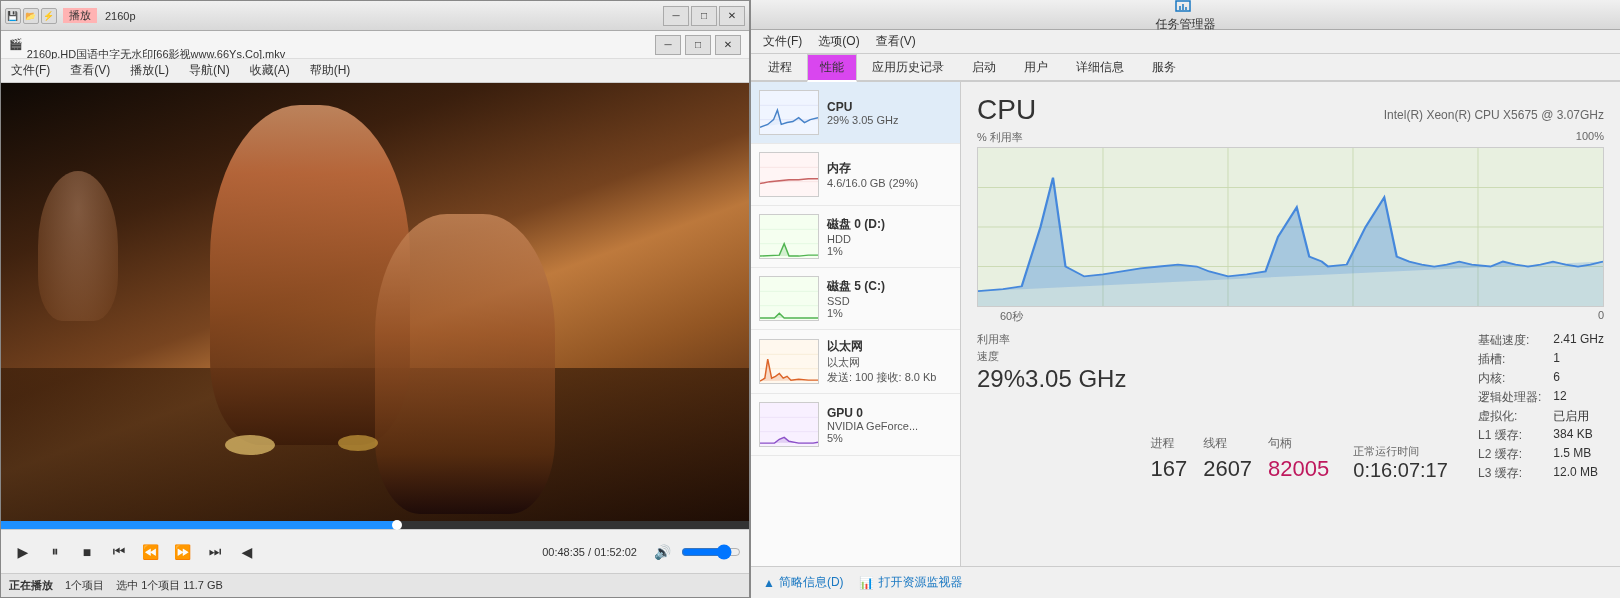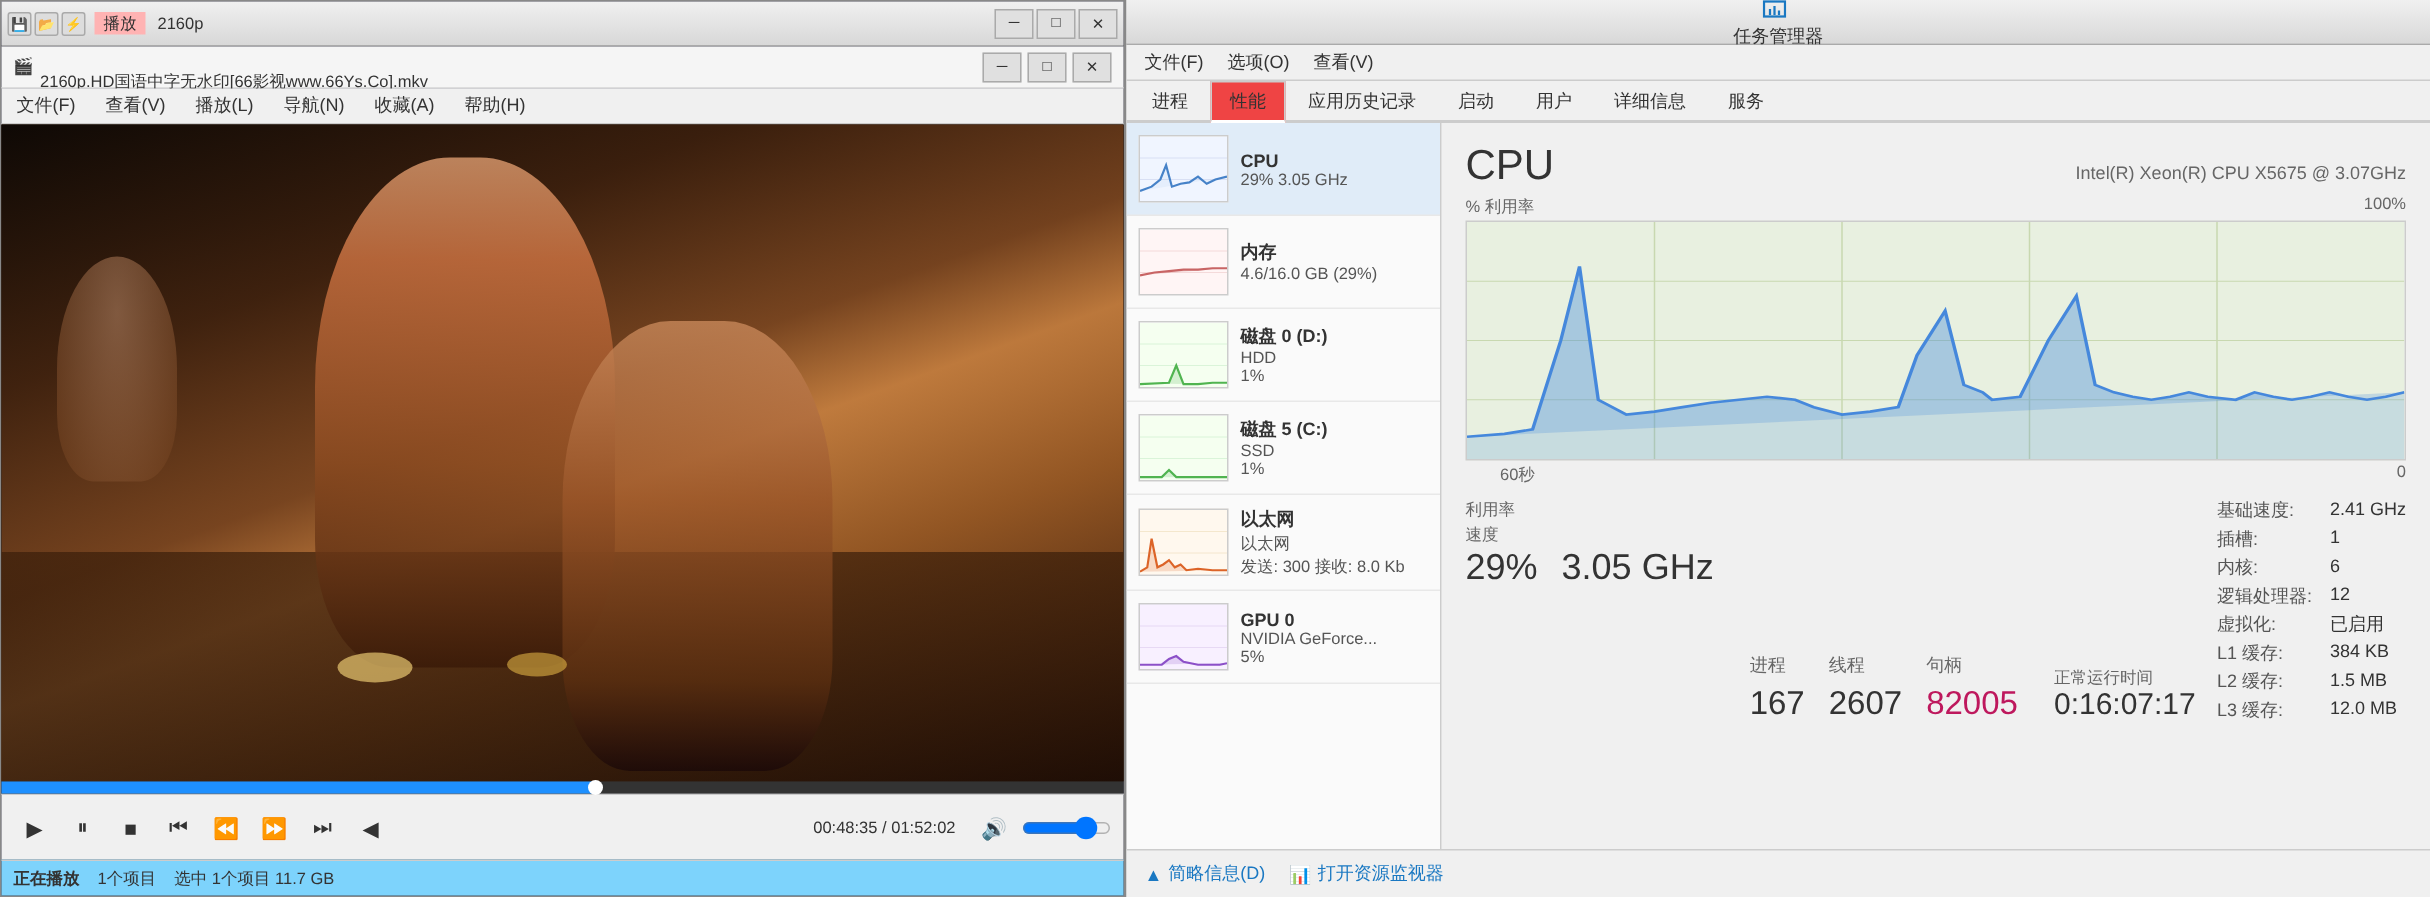--- a/index.html
+++ b/index.html
@@ -166,21 +166,21 @@
       color: #333;
     }
     .volume-icon {
       font-size: 14px;
       cursor: pointer;
       margin-left: 8px;
     }
 
     .status-bar {
       height: 24px;
-      background: #7dd3fc;
+      background: #e5e5e5;
       display: flex;
       align-items: center;
       padding: 0 8px;
       font-size: 11px;
       color: #333;
       border-top: 1px solid #ccc;
       gap: 12px;
     }
     .status-bar .status-playing {
       color: #333;
@@ -253,21 +253,21 @@
     }
     .tm-tab {
       padding: 4px 12px;
       font-size: 12px;
       cursor: pointer;
       border: 1px solid transparent;
       border-bottom: none;
       color: #333;
     }
     .tm-tab.active {
-      background: #ef4444;
+      background: #d946ef;
       border-color: #ccc;
       border-bottom: 2px solid #fff;
       margin-bottom: -2px;
     }
 
     .tm-content {
       flex: 1;
       display: flex;
       overflow: hidden;
     }
@@ -624,21 +624,21 @@
           <svg viewBox="0 0 60 45" preserveAspectRatio="none">
             <rect width="60" height="45" fill="#fff8ee"></rect>
             <line x1="0" y1="15" x2="60" y2="15" stroke="#f0e0c0" stroke-width="0.5"></line>
             <line x1="0" y1="30" x2="60" y2="30" stroke="#f0e0c0" stroke-width="0.5"></line>
             <polyline points="0,43 5,40 8,20 12,40 16,38 20,35 24,40 28,38 32,42 40,41 50,42 60,42" fill="rgba(220,100,40,0.2)" stroke="#dc6428" stroke-width="1.5"></polyline>
           </svg>
         </div>
         <div class="sidebar-info">
           <div class="sidebar-name">以太网</div>
           <div class="sidebar-pct">以太网</div>
-          <div class="sidebar-pct">发送: 300 接收: 8.0 Kb</div>
+          <div class="sidebar-pct">发送: 100 接收: 8.0 Kb</div>
         </div>
       </div>
 
       <div class="tm-sidebar-item">
         <div class="sidebar-chart gpu-chart">
           <svg viewBox="0 0 60 45" preserveAspectRatio="none">
             <rect width="60" height="45" fill="#f8f0ff"></rect>
             <line x1="0" y1="15" x2="60" y2="15" stroke="#e0d0f0" stroke-width="0.5"></line>
             <line x1="0" y1="30" x2="60" y2="30" stroke="#e0d0f0" stroke-width="0.5"></line>
             <polyline points="0,42 15,42 20,38 25,36 30,40 40,42 55,42 60,41" fill="rgba(140,80,200,0.2)" stroke="#8c50c8" stroke-width="1.5"></polyline>
@@ -688,21 +688,21 @@
           <span>60秒</span>
           <span>0</span>
         </div>
       </div>
 
       <div class="cpu-stats-row">
         <div style="display:flex;gap:24px;flex:1;">
           <div class="stat-group">
             <span class="stat-label">利用率</span>
             <span class="stat-label">速度</span>
-            <div style="display:flex;gap:16px;align-items:baseline;">
+            <div style="display:flex;align-items:baseline;">
               <span class="stat-value">29%</span>
               <span class="stat-value">3.05 GHz</span>
             </div>
           </div>
 
           <div style="display:grid;grid-template-columns:auto auto auto;gap:4px 16px;font-size:12px;align-self:flex-end;">
             <span style="color:#666;">进程</span>
             <span style="color:#666;">线程</span>
             <span style="color:#666;">句柄</span>
             <span style="font-size:22px;font-weight:300;color:#333;">167</span>

